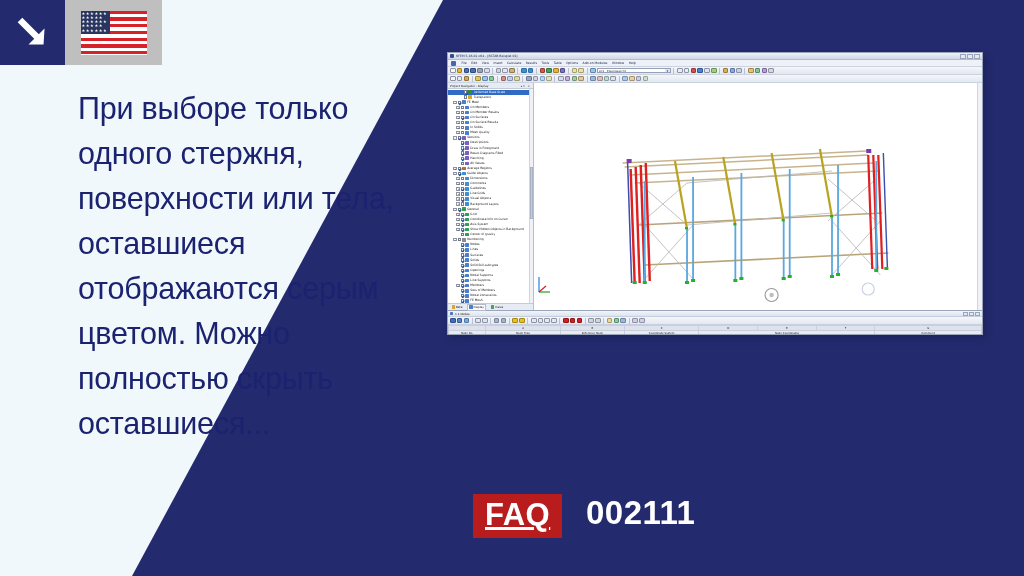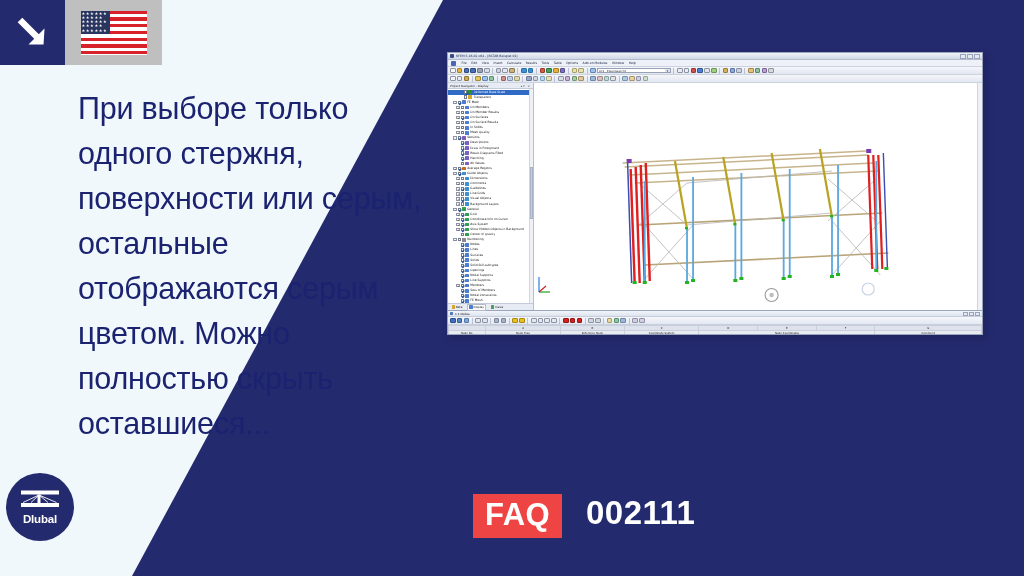--- a/index.html
+++ b/index.html
@@ -82,26 +82,27 @@
   #dlubal-mark { width: 40px; height: 22px; }
   #dlubal-word {
     color: #ffffff; font-size: 11.5px;
     font-weight: bold; letter-spacing: -0.2px;
     margin-top: 1px;
   }
 
   
   #faq-badge {
     position: absolute; left: 473px; top: 494px;
-    background: #ef4444;
+    background: #b91c1c;
     padding: 5px 12px 7px 12px;
     color: #ffffff;
     font-size: 31px; font-weight: bold;
     letter-spacing: 0.5px;
     line-height: 32px;
+    text-decoration: underline;
   }
   #faq-number {
     position: absolute; left: 586px; top: 494px;
     color: #ffffff;
     font-size: 33px; font-weight: bold;
     letter-spacing: 0.5px;
     line-height: 38px;
   }
 
   
@@ -295,31 +296,22 @@
       <div class="stripe" style="top:13.54px"></div>
       <div class="stripe" style="top:20.3px"></div>
       <div class="stripe" style="top:27.07px"></div>
       <div class="stripe" style="top:33.84px"></div>
       <div class="stripe" style="top:40.6px"></div>
       <div class="canton"></div>
       <div class="stars">★★★★★★<br>★★★★★<br>★★★★★★<br>★★★★★<br>★★★★★★<br>★★★★★<br>★★★★★★<br>★★★★★<br>★★★★★★</div>
     </div>
   </div>
 
-  <div id="headline">При выборе только одного стержня, поверхности или серым, остальные отображаются серым цветом. Можно полностью скрыть оставшиеся...</div>
-
-  <div id="dlubal-logo">
-    <svg id="dlubal-mark" viewBox="0 0 40 22">
-      <rect x="1" y="0.5" width="38" height="4" fill="#ffffff"></rect>
-      <rect x="1" y="13" width="38" height="4" fill="#ffffff"></rect>
-      <rect x="17.5" y="4.5" width="3" height="8.5" fill="#ffffff"></rect>
-      <path d="M19 5 L3 12.5 M19 5 L36.5 12.5 M19 5 L11 12.5 M19 5 L28 12.5" stroke="#ffffff" stroke-width="0.9" fill="none"></path>
-    </svg>
-    <div id="dlubal-word">Dlubal</div>
-  </div>
+  <div id="headline">При выборе только одного стержня, поверхности или тела, оставшиеся отображаются серым цветом. Можно полностью скрыть оставшиеся...</div>
+
 
   <div id="faq-badge">FAQ</div>
   <div id="faq-number">002111</div>
 
   <div id="app-window">
 
     <div class="titlebar">
       <span class="tb-ico"></span>
       <span class="tb-text">RFEM 5.16.02 x64 - [RSTAB Beispiel 01]</span>
       <span class="tb-btns">

